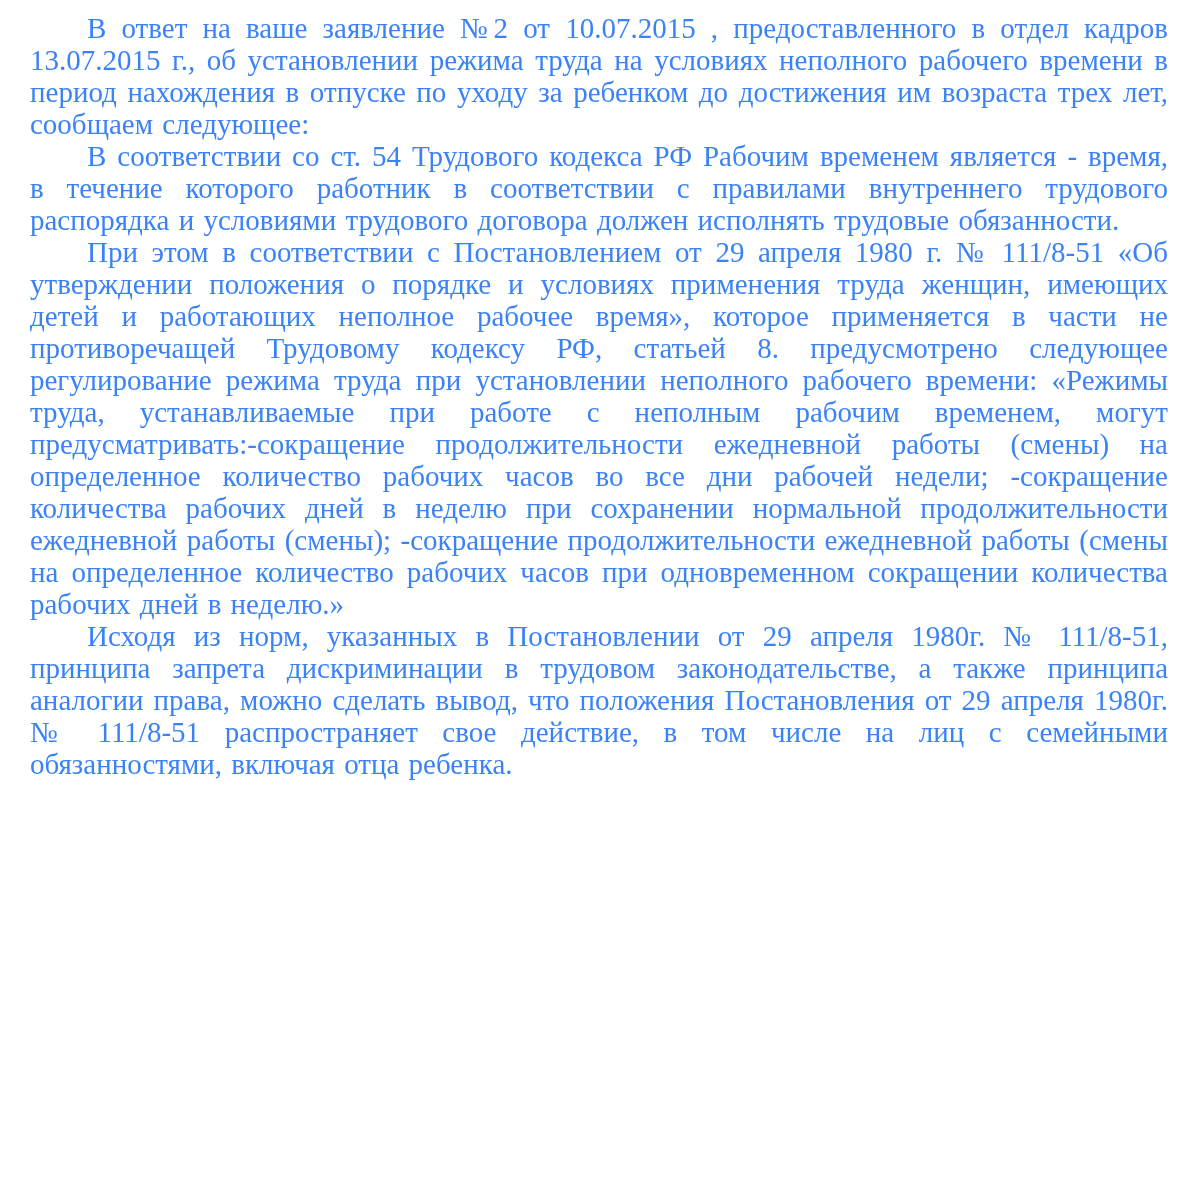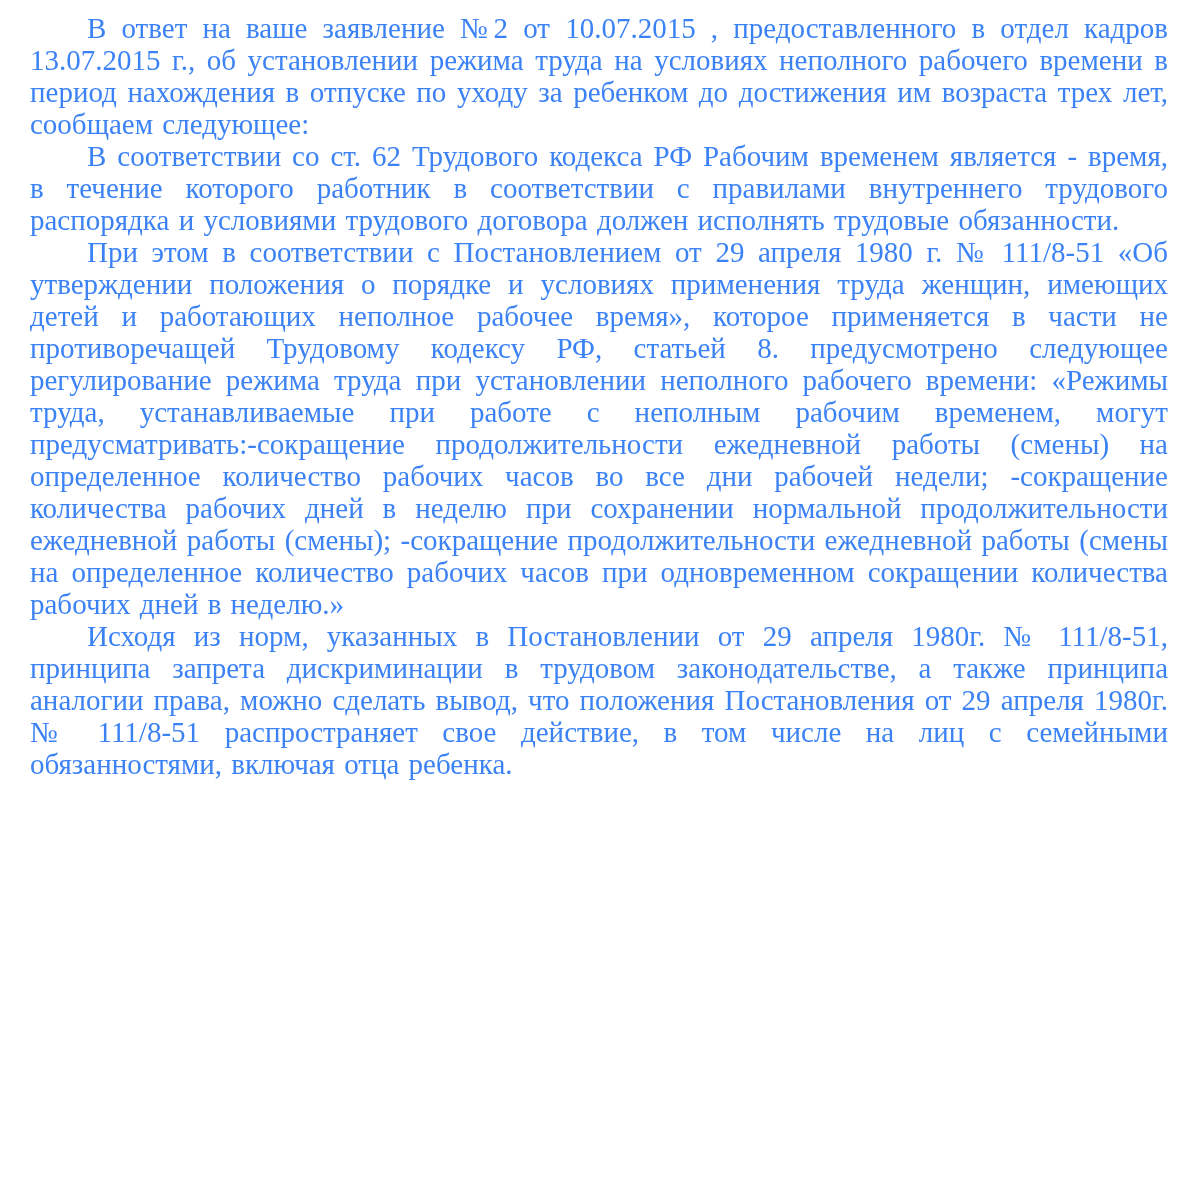--- a/index.html
+++ b/index.html
@@ -29,17 +29,17 @@
     text-indent: 57px;
     word-spacing: 2px;
     -webkit-font-smoothing: antialiased;
   }
 </style>
 </head>
 <body>
 
 <div class="page">
   <p class="doc-paragraph">В ответ на ваше заявление №2 от 10.07.2015 , предоставленного в отдел кадров 13.07.2015 г., об установлении режима труда на условиях неполного рабочего времени в период нахождения в отпуске по уходу за ребенком до достижения им возраста трех лет, сообщаем следующее:</p>
-  <p class="doc-paragraph">В соответствии со ст. 62 Трудового кодекса РФ Рабочим временем является - время, в течение которого работник в соответствии с правилами внутреннего трудового распорядка и условиями трудового договора должен исполнять трудовые обязанности.</p>
+  <p class="doc-paragraph">В соответствии со ст. 54 Трудового кодекса РФ Рабочим временем является - время, в течение которого работник в соответствии с правилами внутреннего трудового распорядка и условиями трудового договора должен исполнять трудовые обязанности.</p>
   <p class="doc-paragraph">При этом в соответствии с Постановлением от 29 апреля 1980 г. № 111/8-51 «Об утверждении положения о порядке и условиях применения труда женщин, имеющих детей и работающих неполное рабочее время», которое применяется в части не противоречащей Трудовому кодексу РФ, статьей 8. предусмотрено следующее  регулирование режима труда при установлении неполного рабочего времени: «Режимы труда, устанавливаемые при работе с неполным рабочим временем, могут предусматривать:-сокращение продолжительности ежедневной работы (смены) на определенное количество рабочих часов во все дни рабочей недели; -сокращение количества рабочих дней в неделю при сохранении нормальной продолжительности ежедневной работы (смены); -сокращение продолжительности ежедневной работы (смены на определенное количество рабочих часов при одновременном сокращении количества рабочих дней в неделю.»</p>
   <p class="doc-paragraph">Исходя из норм, указанных в Постановлении от 29 апреля 1980г. № 111/8-51, принципа запрета дискриминации в трудовом законодательстве, а также принципа аналогии права, можно сделать вывод, что положения Постановления от 29 апреля 1980г. № 111/8-51 распространяет свое действие, в том числе на лиц с семейными обязанностями, включая отца ребенка.</p>
 
 </div>
 
 </body></html>

